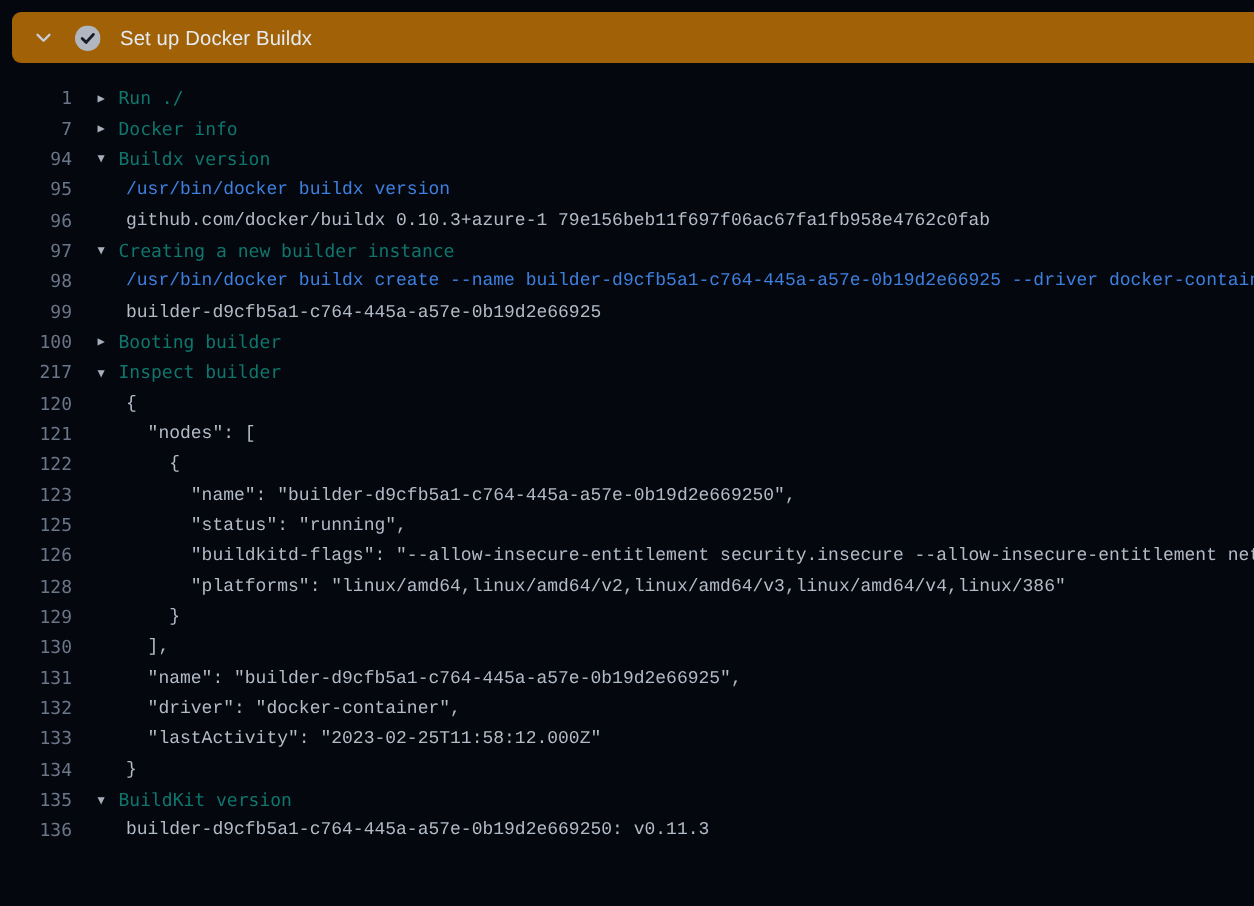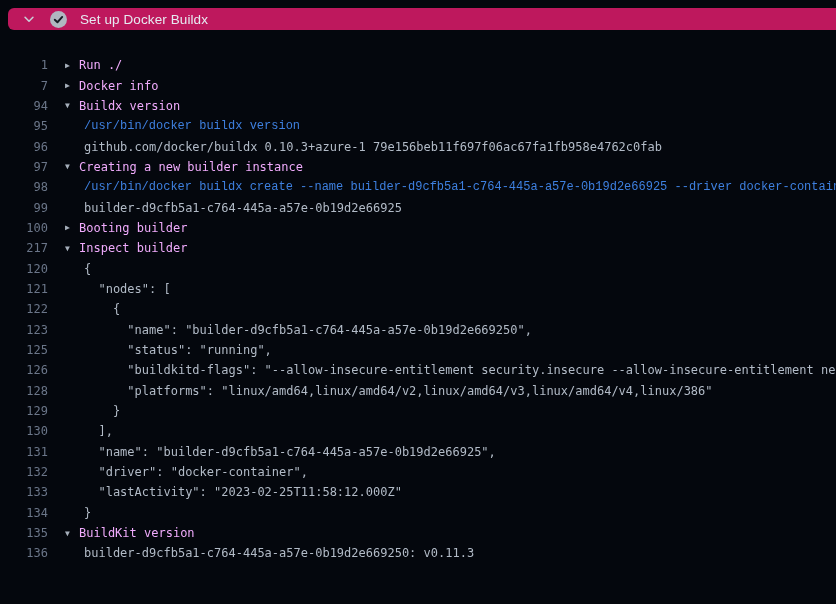--- a/index.html
+++ b/index.html
@@ -9,22 +9,22 @@
     height: 604px;
     background: #04070d;
     overflow: hidden;
     font-family: "Liberation Sans", sans-serif;
   }
   .step-header {
     position: absolute;
     top: 8px;
     left: 8px;
     right: 0;
-    height: 22px;
-    background: #be185d;
+    height: 34px;
+    background: #a16207;
     border-radius: 6px 0 0 6px;
     display: flex;
     align-items: center;
   }
   .step-header .chev {
     width: 16px;
     height: 16px;
     margin-left: 13px;
     display: flex;
     align-items: center;
@@ -71,24 +71,24 @@
   }
   .gut {
     flex: 0 0 14px;
     margin-left: 17px;
     font-size: 8px;
     color: #a6afbb;
     display: flex;
     align-items: center;
   }
   .txt { color: #b2bbc7; }
-  .line.group .txt { color: #f0abfc; }
+  .line.group .txt { color: #0f766e; }
   .line.group .txt, .line.group .gut { cursor: pointer; }
   .line.command .txt { color: #3e80e0; padding-left: 5px; font-family: Liberation Mono, monospace; }
-  .line.output .txt { padding-left: 5px; }
+  .line.output .txt { padding-left: 5px; font-family: Liberation Mono, monospace; }
 </style>
 </head>
 <body>
 
 <div class="step-header">
   <span class="chev">
     <svg width="14" height="14" viewBox="0 0 16 16">
       <path d="M3.5 6 L8 10.5 L12.5 6" fill="none" stroke="#c8cfd7" stroke-width="1.8" stroke-linecap="round" stroke-linejoin="round"></path>
     </svg>
   </span>

